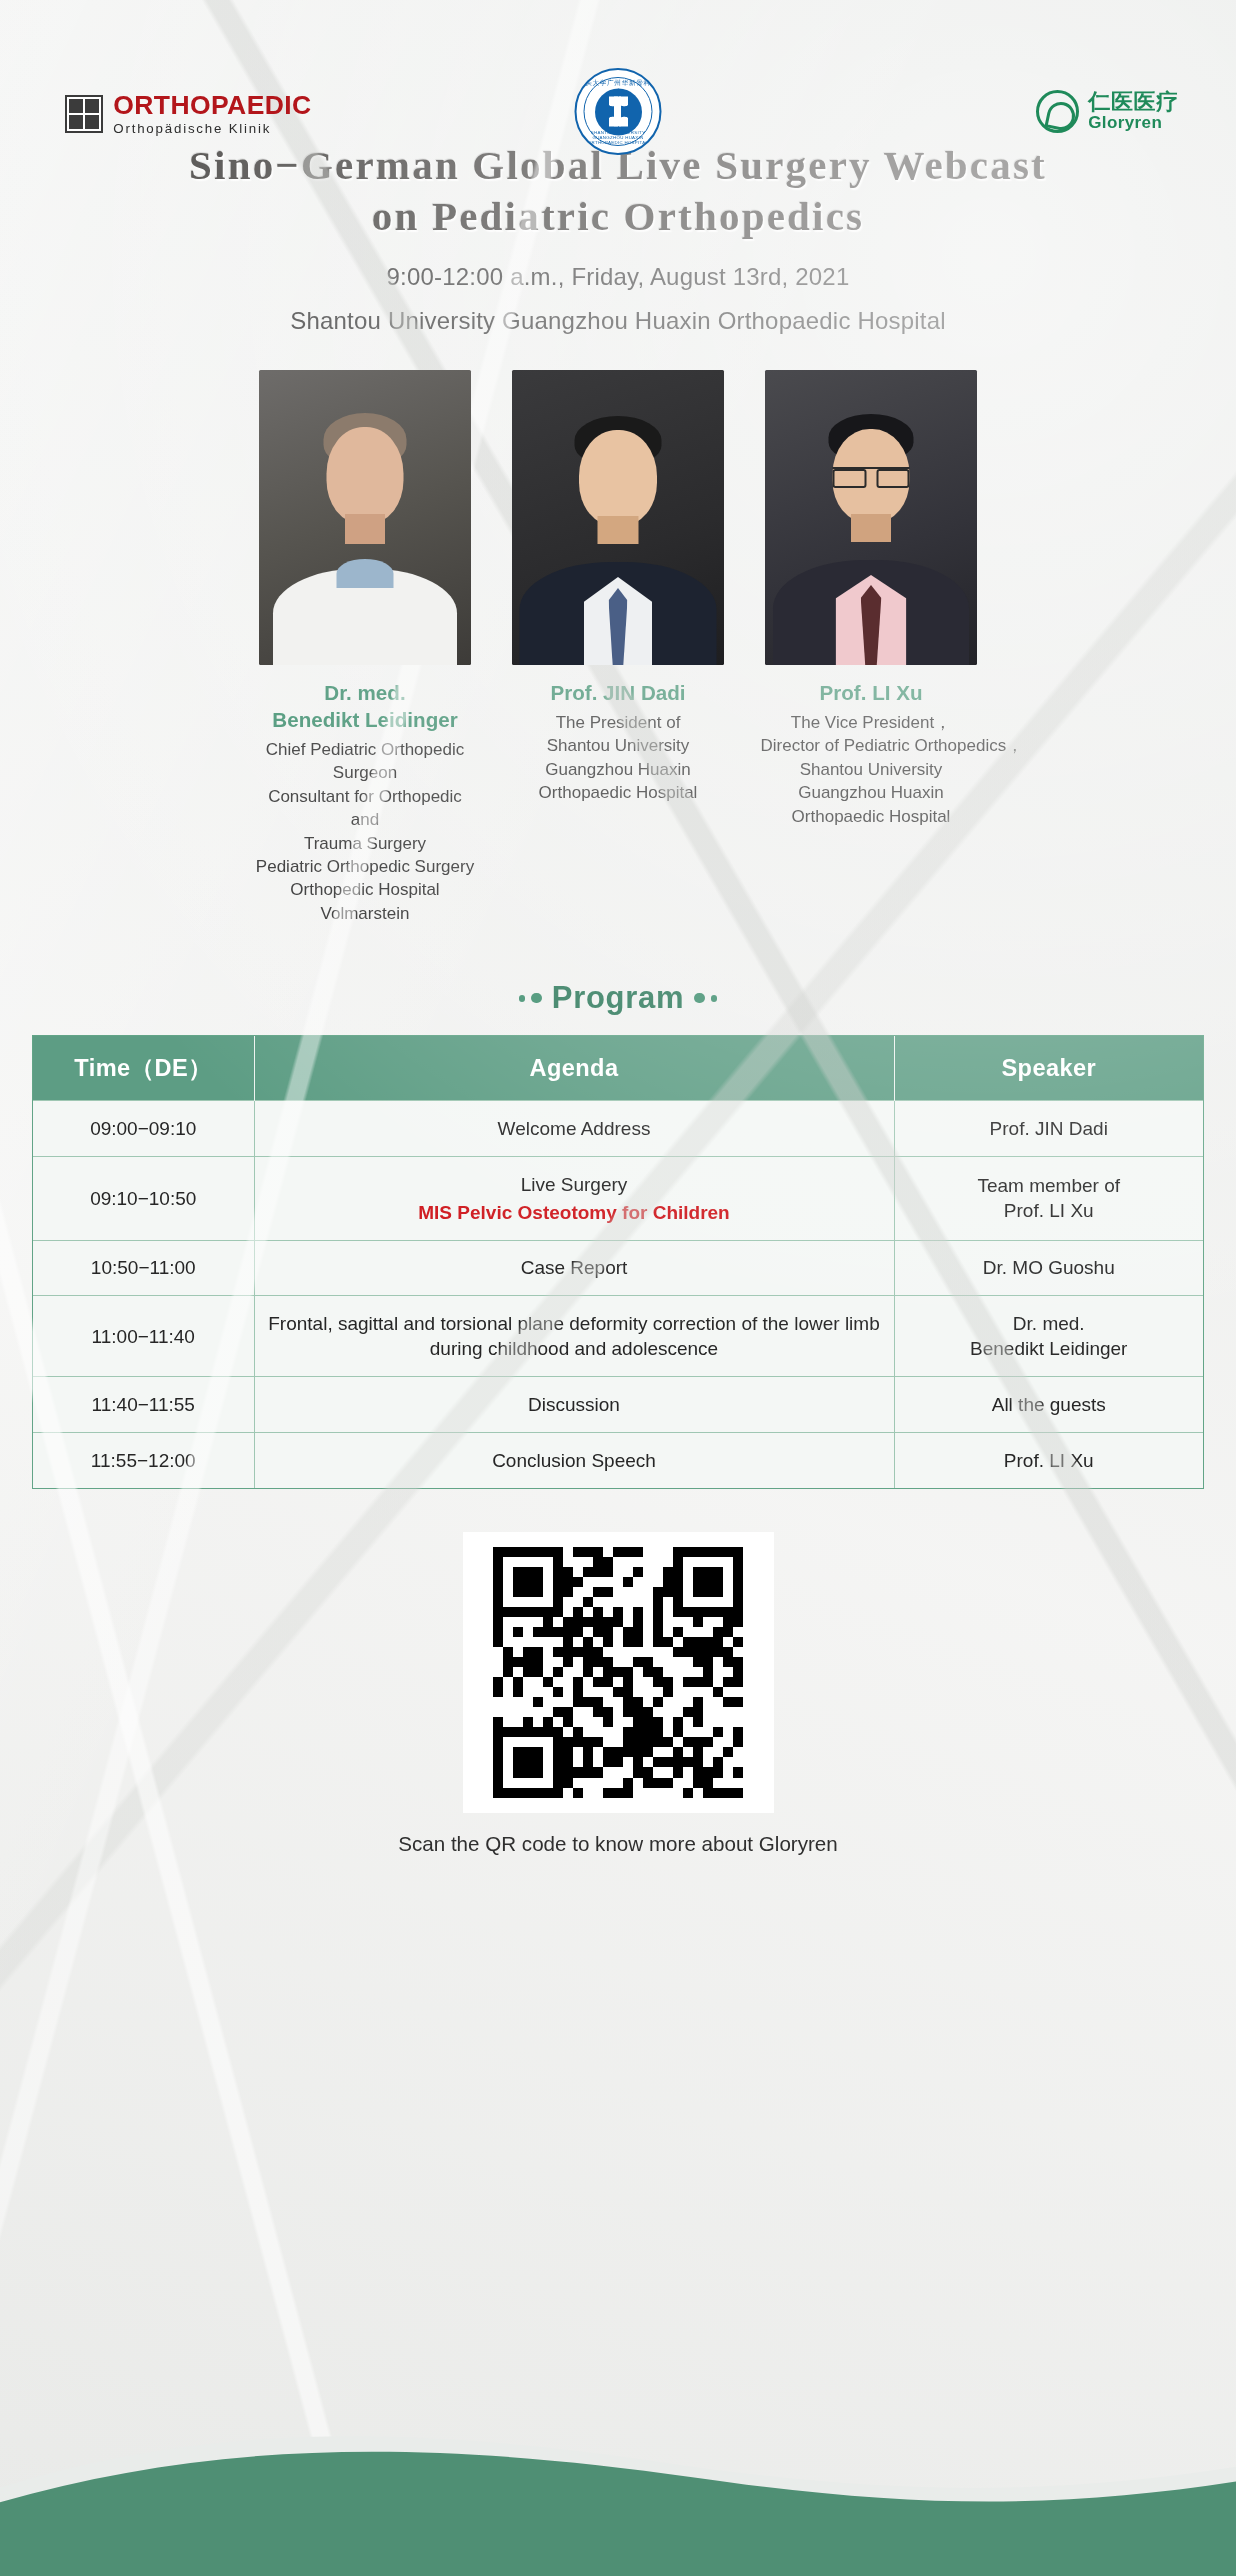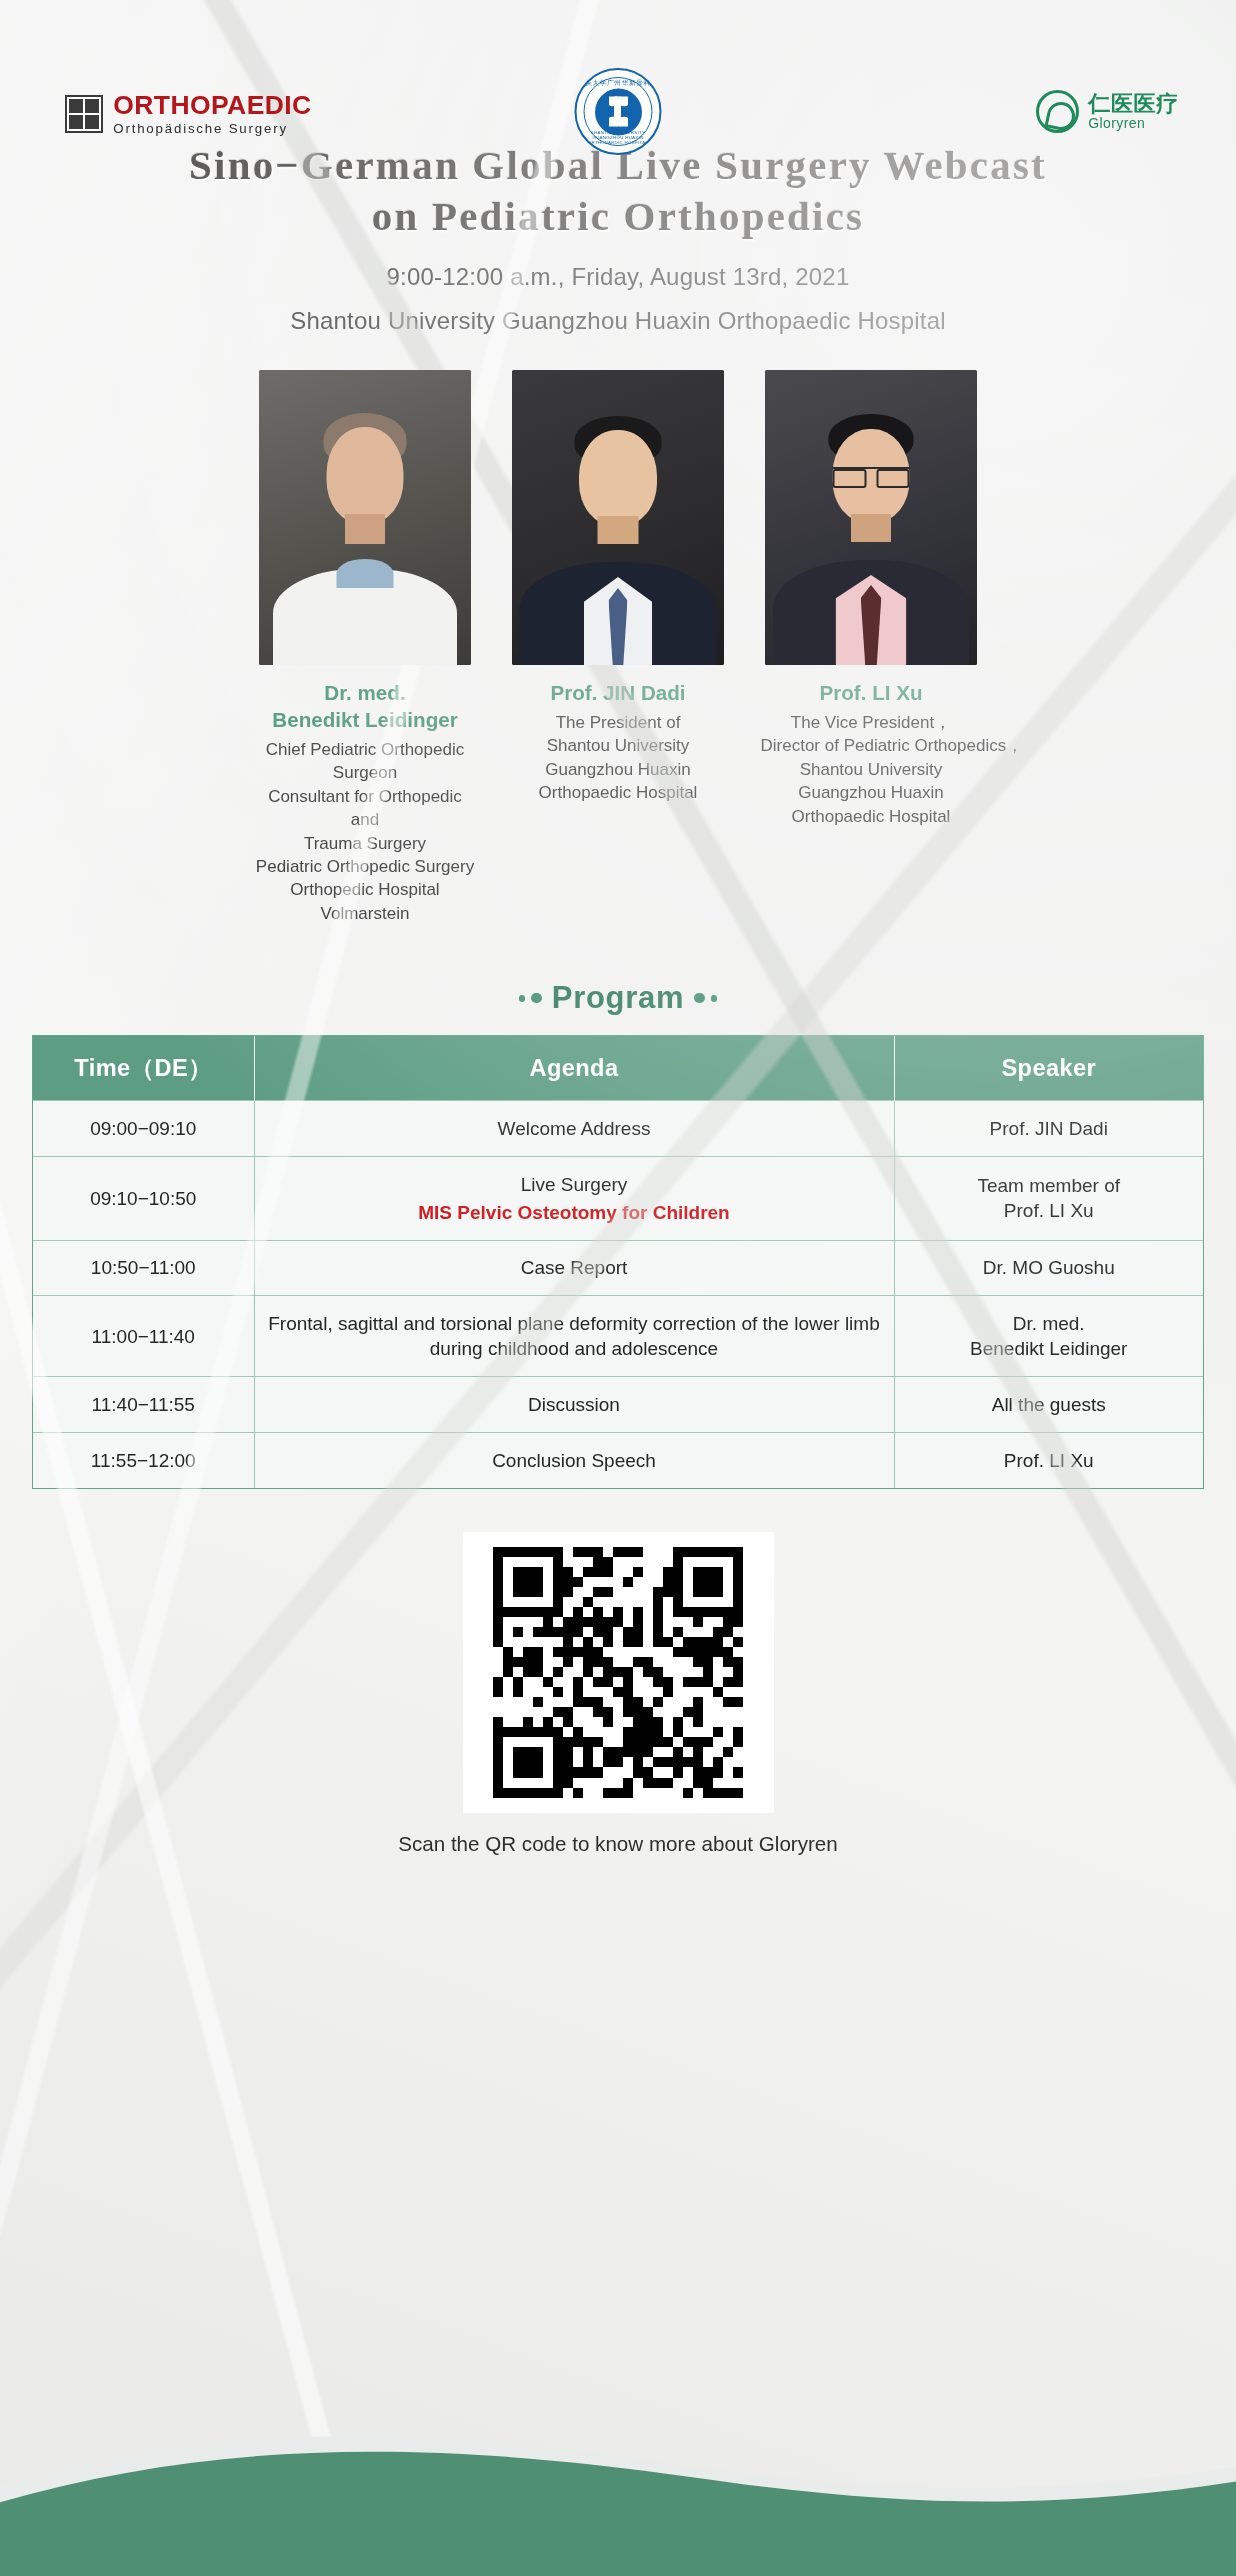--- a/index.html
+++ b/index.html
@@ -161,23 +161,24 @@
     transform: rotate(12deg);
   }
   .gr-text { line-height: 1.1; }
   .gr-cn {
     font-size: 22px;
     color: #1f8a5a;
     font-weight: bold;
     letter-spacing: 0.7px;
   }
   .gr-en {
-    font-size: 14px;
+    font-size: 17px;
     color: #1f8a5a;
     letter-spacing: 0.4px;
+    font-weight: bold;
   }
 
   
   .title-block {
     text-align: center;
     padding: 0 29.5px;
   }
   .main-title {
     font-family: "Liberation Serif", serif;
     font-size: 41px;
@@ -402,21 +403,21 @@
 
     <div class="logo-volmarstein">
       <div class="vm-mark">
         <span></span>
           <span></span>
           <span></span>
           <span></span>
       </div>
       <div class="vm-text">
         <div class="vm-title">ORTHOPAEDIC</div>
-        <div class="vm-sub">Orthopädische Surgery</div>
+        <div class="vm-sub">Orthopädische Klinik</div>
       </div>
     </div>
 
     <div class="logo-hospital">
       <div class="seal">
         <div class="seal-top-text">汕头大学广州华新骨科医院</div>
         <div class="seal-inner">
           <div class="seal-bone"></div>
         </div>
         <div class="seal-year">2019</div>

